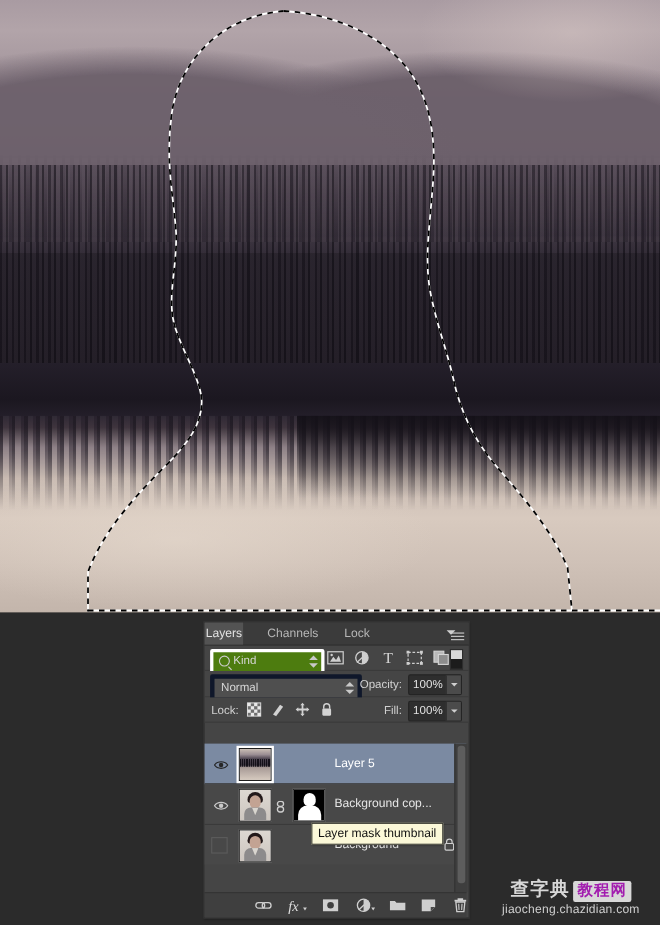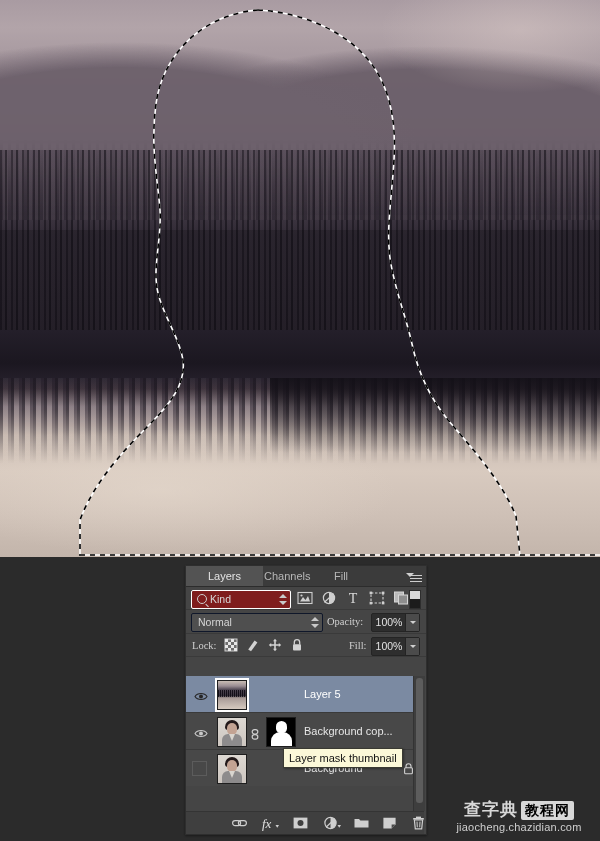--- a/index.html
+++ b/index.html
@@ -61,58 +61,58 @@
 
   
   #workspace{position:absolute;left:0;top:557px;width:600px;height:284px;background:#2b2b2b;}
 
   
   #layers-panel{position:absolute;left:185px;top:565px;width:240px;height:268px;
       background:#454545;border:1px solid #2e2e2e;
       box-shadow:0 1px 2px rgba(0,0,0,.4);}
 
   .tabbar{position:relative;height:20px;background:#3b3b3b;border-bottom:1px solid #2c2c2c;}
-  .tab{position:absolute;top:0;height:20px;line-height:20px;padding:0 22px;
+  .tab{position:absolute;top:0;height:20px;line-height:20px;padding:0 1px;
        font-size:11px;color:#b7b7b7;cursor:default;}
   .tab.active{background:#535353;color:#e3e3e3;}
   .panel-menu{position:absolute;right:4px;top:4px;width:16px;height:13px;cursor:pointer;}
   .panel-menu i{position:absolute;right:0;height:1px;background:#cfcfcf;display:block;}
   .panel-menu i:nth-child(1){top:2px;width:12px;}
   .panel-menu i:nth-child(2){top:5px;width:12px;}
   .panel-menu i:nth-child(3){top:8px;width:12px;}
   .panel-menu i:nth-child(4){top:11px;width:12px;}
   .panel-menu u{position:absolute;left:0;top:3px;width:0;height:0;border-left:4px solid transparent;
        border-right:4px solid transparent;border-top:4px solid #cfcfcf;}
 
   .row{position:relative;height:22px;background:#454545;}
   .filterrow{border-bottom:1px solid #3a3a3a;}
 
-  .kindsel{position:absolute;left:5px;top:3px;width:98px;height:17px;background:#7f1d1d;
-      border:1px solid #ffffff;border-radius:2px;font-size:10.5px;color:#d2d2d2;}
+  .kindsel{position:absolute;left:5px;top:3px;width:98px;height:17px;background:#4d7c0f;
+      border:3px solid #ffffff;border-radius:2px;font-size:10.5px;color:#d2d2d2;}
   .kindsel .mag{position:absolute;left:5px;top:3px;width:8px;height:8px;border:1.3px solid #cfcfcf;
       border-radius:50%;}
   .kindsel .mag:after{content:"";position:absolute;right:-3px;bottom:-3px;width:4px;height:1.3px;
       background:#cfcfcf;transform:rotate(45deg);}
   .kindsel .lbl{position:absolute;left:18px;top:2px;font-size:10.5px;color:#d6d6d6;}
   .stepper{position:absolute;right:3px;top:3px;width:8px;height:11px;}
   .stepper .up,.stepper .dn{position:absolute;left:0;width:0;height:0;
       border-left:4px solid transparent;border-right:4px solid transparent;}
   .stepper .up{top:0;border-bottom:4px solid #c9c9c9;}
   .stepper .dn{bottom:0;border-top:4px solid #c9c9c9;}
 
   .ficon{position:absolute;top:3px;width:18px;height:16px;cursor:pointer;}
   .ficon svg{display:block;}
   .fswitch{position:absolute;right:5px;top:3px;width:10px;height:17px;
       background:linear-gradient(180deg,#d9d9d9 0 50%,#1c1c1c 50% 100%);border:1px solid #2e2e2e;}
 
   .blendrow{height:23px;border-bottom:1px solid #3a3a3a;}
   .blendsel{position:absolute;left:5px;top:3px;width:130px;height:17px;background:#4f4f4f;
-      border:1px solid #0f172a;border-radius:2px;}
+      border:4px solid #0f172a;border-radius:2px;}
   .blendsel .lbl{position:absolute;left:6px;top:2px;font-size:10.5px;color:#d6d6d6;}
-  .fieldlabel{position:absolute;font-size:10.5px;color:#d0d0d0;top:6px;font-family:Liberation Serif, serif;}
+  .fieldlabel{position:absolute;font-size:10.5px;color:#d0d0d0;top:6px;}
   .numfield{position:absolute;top:3px;height:17px;background:#2e2e2e;border:1px solid #242424;
       border-radius:2px;}
   .numfield .v{position:absolute;left:0;right:13px;top:2px;text-align:center;font-size:10.5px;color:#e2e2e2;}
   .numfield .dd{position:absolute;right:0;top:0;width:13px;height:100%;background:#4b4b4b;
       border-left:1px solid #242424;}
   .numfield .dd:after{content:"";position:absolute;left:4px;top:7px;width:0;height:0;
       border-left:3px solid transparent;border-right:3px solid transparent;border-top:3px solid #cfcfcf;}
 
   .lockrow{height:22px;border-bottom:1px solid #3a3a3a;}
   .lockicon{position:absolute;top:4px;width:14px;height:14px;cursor:pointer;}
@@ -166,21 +166,21 @@
 
   
   #panel-toolbar{position:absolute;left:0;bottom:0;width:238px;height:22px;background:#3f3f3f;
       border-top:1px solid #343434;}
   .tbtn{position:absolute;top:3px;width:17px;height:16px;cursor:pointer;}
 
   
   #watermark{position:absolute;left:444px;top:800px;width:150px;text-align:center;}
   #wm-cn{font-size:17px;color:#d7d7d7;font-weight:bold;letter-spacing:1px;
       font-family:"DejaVu Sans",sans-serif;line-height:19px;}
-  #wm-cn .boxed{display:inline-block;background:#d8d8d8;color:#000000;padding:0 4px;
+  #wm-cn .boxed{display:inline-block;background:#d8d8d8;color:#a21caf;padding:0 4px;
       border-radius:2px;margin-left:3px;font-size:14px;}
   #wm-url{font-size:11px;color:#cfcfcf;letter-spacing:.2px;margin-top:1px;}
 </style>
 </head>
 <body>
 
 <div id="canvas">
   <div class="photo">
     <div class="sky"></div>
     <div class="ridge"></div>
@@ -215,21 +215,21 @@
   </svg>
 </div>
 
 <div id="workspace"></div>
 
 <div id="layers-panel">
 
   <div class="tabbar">
     <div class="tab active" style="left:0;">Layers</div>
     <div class="tab" style="left:56px;">Channels</div>
-    <div class="tab" style="left:126px;">Fill</div>
+    <div class="tab" style="left:126px;">Lock</div>
     <div class="panel-menu">
       <u></u>
         <i></i>
         <i></i>
         <i></i>
         <i></i>
     </div>
   </div>
 
   <div class="row filterrow">

